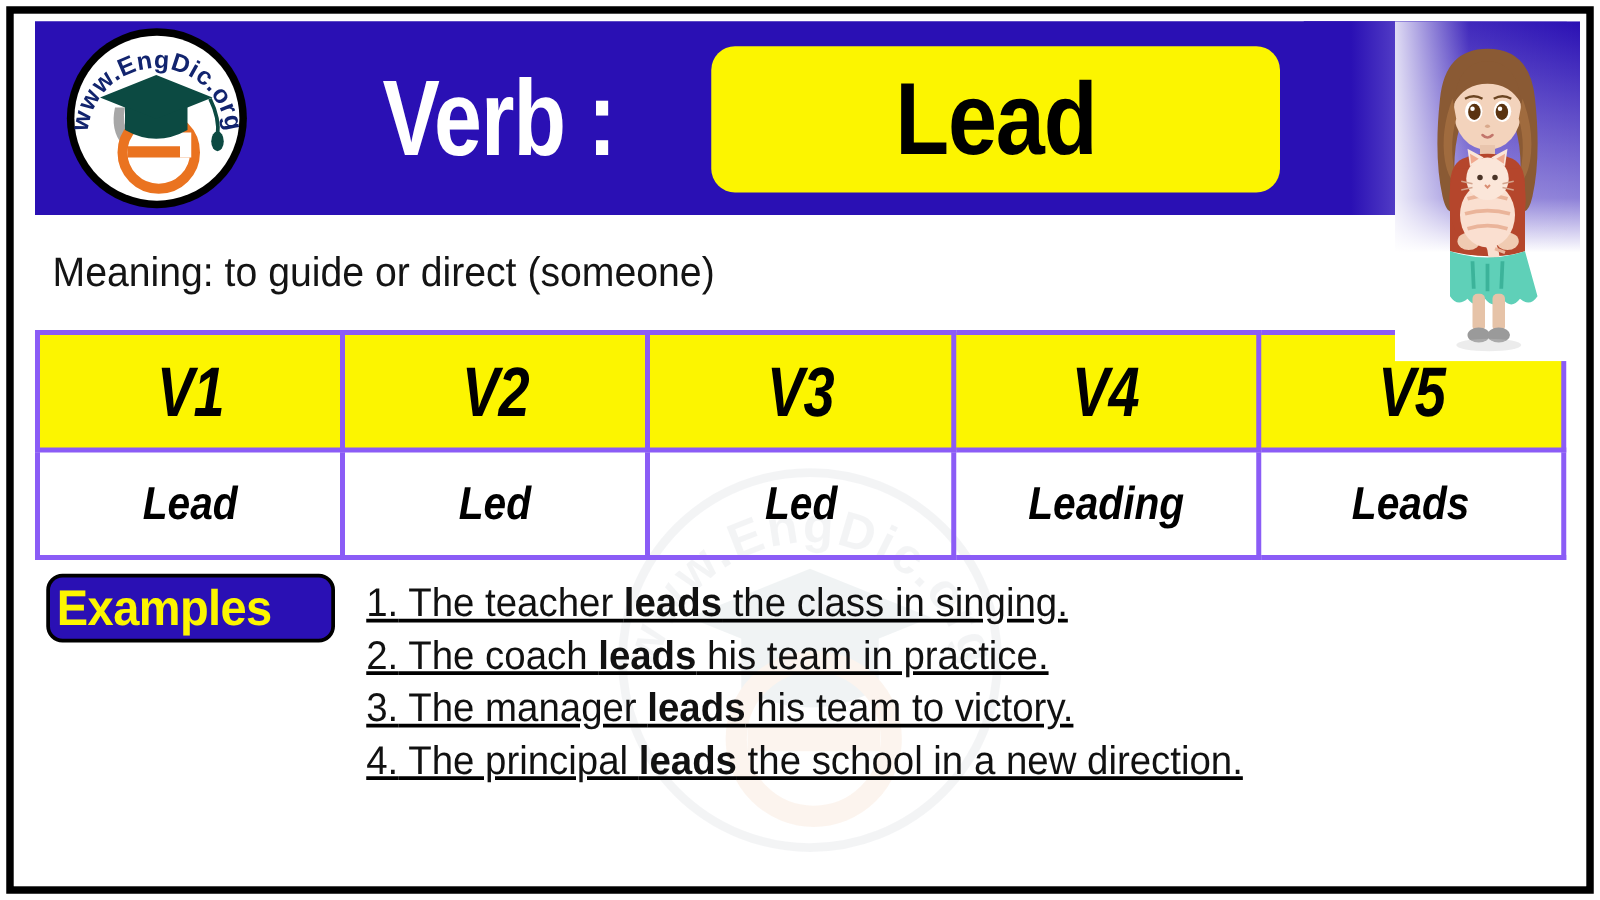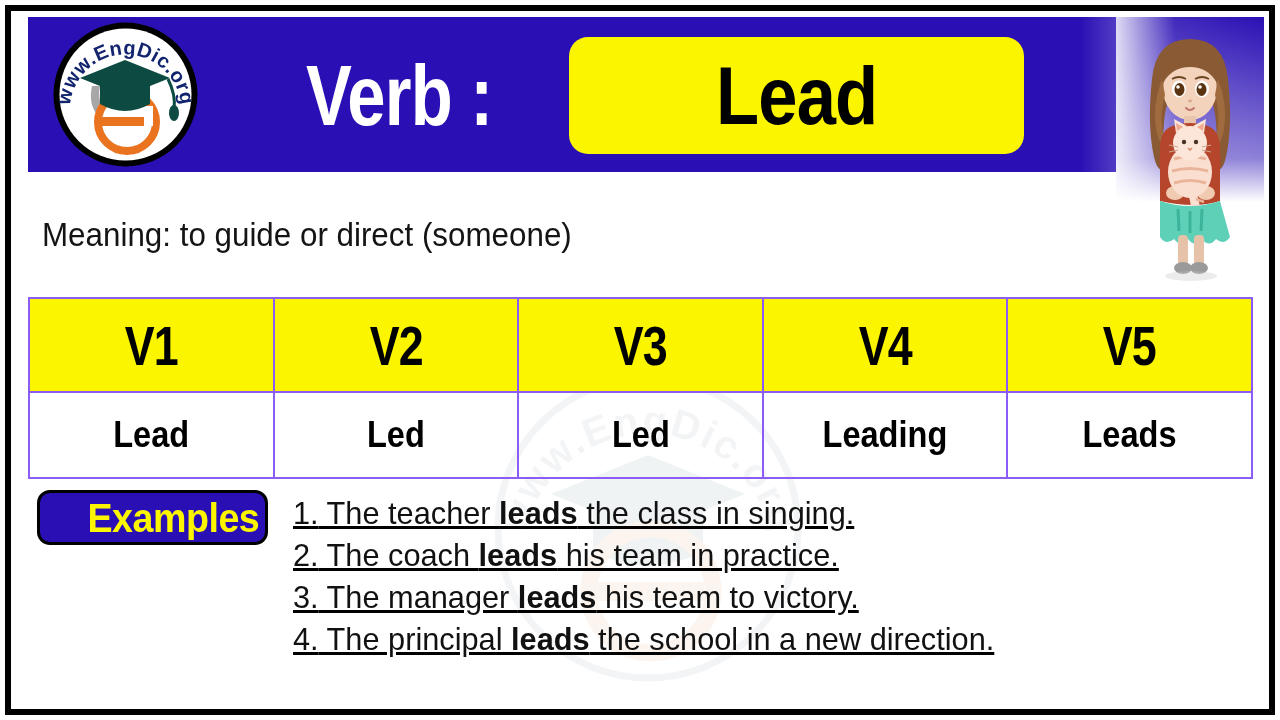--- a/index.html
+++ b/index.html
@@ -109,21 +109,21 @@
     right: 5px; top: 6px;
     width: 148px; height: 272px;
     z-index: 6;
     pointer-events: none;
   }
   .illustration svg { display: block; width: 100%; height: 100%; }
 
   
   .meaning {
     position: relative;
-    height: 125px;
+    height: 92px;
     display: flex;
     align-items: center;
     padding-left: 14px;
     background: #ffffff;
   }
   .meaning-text {
     font-family: "Liberation Sans Narrow", "Liberation Sans", sans-serif;
     font-size: 33px;
     color: #141414;
     white-space: nowrap;
@@ -145,23 +145,24 @@
   
   .verb-table {
     position: relative;
     z-index: 2;
     width: 1225px;
     border-collapse: collapse;
     table-layout: fixed;
     background: transparent;
   }
   .verb-table th, .verb-table td {
-    border: 2px solid #8b5cf6;
+    border: 4px solid #8b5cf6;
     text-align: center;
     padding: 0;
+    font-style: italic;
   }
   .verb-table th {
     background: #fcf500;
     height: 94px;
     font-family: "Liberation Sans Narrow", "Liberation Sans", sans-serif;
     font-weight: bold;
     font-size: 56px;
     color: #000000;
     letter-spacing: -1px;
   }
@@ -187,21 +188,21 @@
   .examples-badge {
     flex: 0 0 auto;
     width: 231px;
     height: 55px;
     margin-left: 9px;
     background: #2a10b4;
     border: 3px solid #000000;
     border-radius: 13px;
     display: flex;
     align-items: center;
-    justify-content: flex-end;
+    justify-content: flex-start;
   }
   .examples-badge .badge-text {
     color: #fcf500;
     font-family: "Liberation Sans Narrow", "Liberation Sans", sans-serif;
     font-weight: bold;
     font-size: 40px;
     line-height: 1;
     letter-spacing: -0.5px;
     transform: scaleX(0.94);
   }

